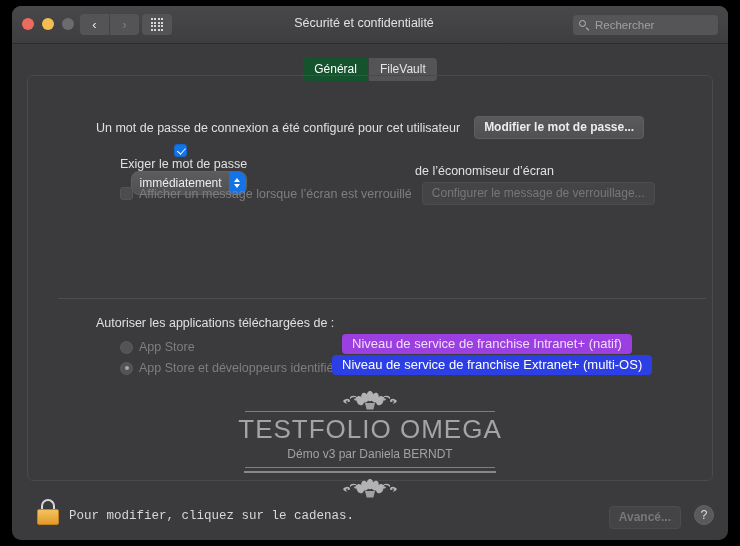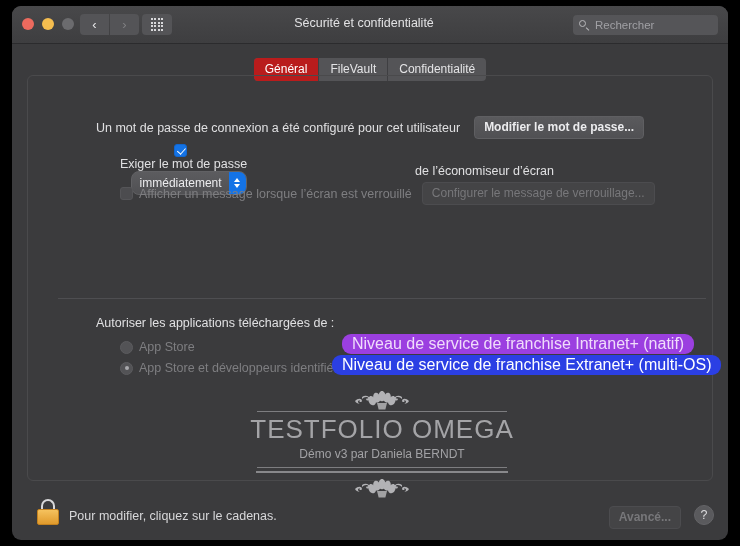--- a/index.html
+++ b/index.html
@@ -142,21 +142,21 @@
     background: #545457;
   }
   .tab {
     padding: 4px 11px 5px;
     font-size: 12px;
     color: #e4e4e6;
     border-right: 1px solid #3f3f42;
     line-height: 14px;
   }
   .tab:last-child { border-right: none; }
-  .tab.active { background: #b91c1c; color: #fff; }
+  .tab.active { background: #14532d; color: #fff; }
 
   
   .content {
     position: absolute;
     left: 15px; top: 69px;
     width: 686px; height: 406px;
     border: 1px solid #4a4a4c;
     border-radius: 6px;
     box-sizing: border-box;
   }
@@ -260,33 +260,33 @@
     position: absolute;
     left: 3.5px; top: 3.5px;
     width: 4px; height: 4px;
     border-radius: 50%;
     background: #a9a9ad;
   }
 
   
   .badge {
     position: absolute;
-    border-radius: 9px;
-    font-size: 16px;
+    border-radius: 4px;
+    font-size: 13px;
     padding: 2px 10px 3px;
     white-space: nowrap;
     line-height: 15px;
   }
   .badge.purple { background: #9b3fe0; color: #f0dcfb; }
   .badge.blue { background: #2b3fe4; color: #ffffff; }
 
   
   .watermark {
     position: absolute;
-    left: 12px; top: 383px;
+    left: 0; top: 383px;
     width: 716px;
     text-align: center;
     pointer-events: none;
   }
   .wm-rule {
     width: 250px;
     height: 1px;
     background: #7d7d80;
     margin: 0 auto;
   }
@@ -328,20 +328,21 @@
     border: 2.4px solid #d8d8da;
     border-bottom: none;
     border-radius: 7px 7px 0 0;
     box-sizing: border-box;
   }
   .locktext {
     position: absolute;
     left: 57px; top: 503px;
     color: #d8d8da;
     font-size: 12.5px;
+    font-family: Liberation Mono, monospace;
   }
   .adv {
     position: absolute;
     right: 47px; top: 500px; font-weight: bold;
   }
   .helpbtn {
     position: absolute;
     right: 14px; top: 499px;
     width: 20px; height: 20px;
     border-radius: 50%;
@@ -400,21 +401,20 @@
     <div class="searchbox">
       <span class="mag"></span>
       <span class="searchph">Rechercher</span>
     </div>
   </div>
 
   <div class="tabbar">
     <div class="tabs">
       <div class="tab active">Général</div>
       <div class="tab">FileVault</div>
-      <div class="tab">Confidentialité</div>
     </div>
   </div>
 
   <div class="content">
 
     <div class="row" style="left:68px; top:40px;">
       <span class="lbl">Un mot de passe de connexion a été configuré pour cet utilisateur</span>
       <span class="pushbtn" style="margin-left:14px;font-weight:bold;">Modifier le mot de passe...</span>
     </div>
 

